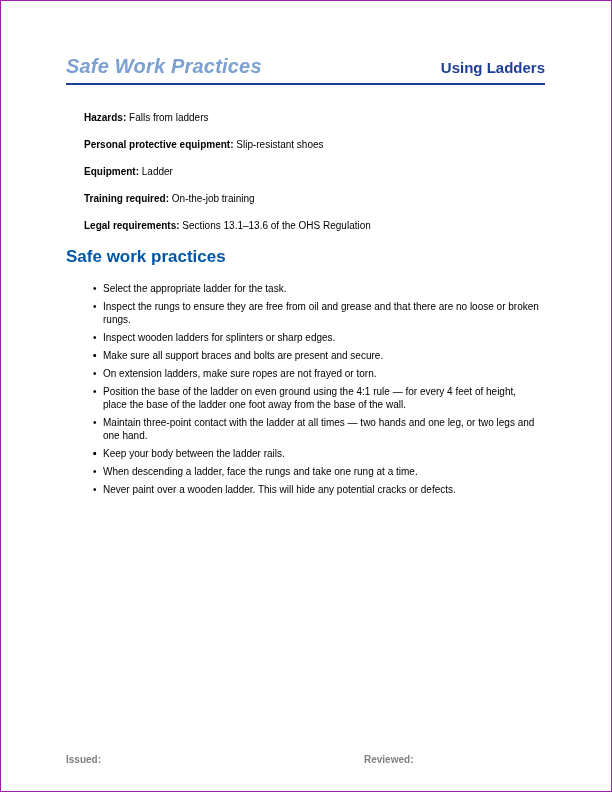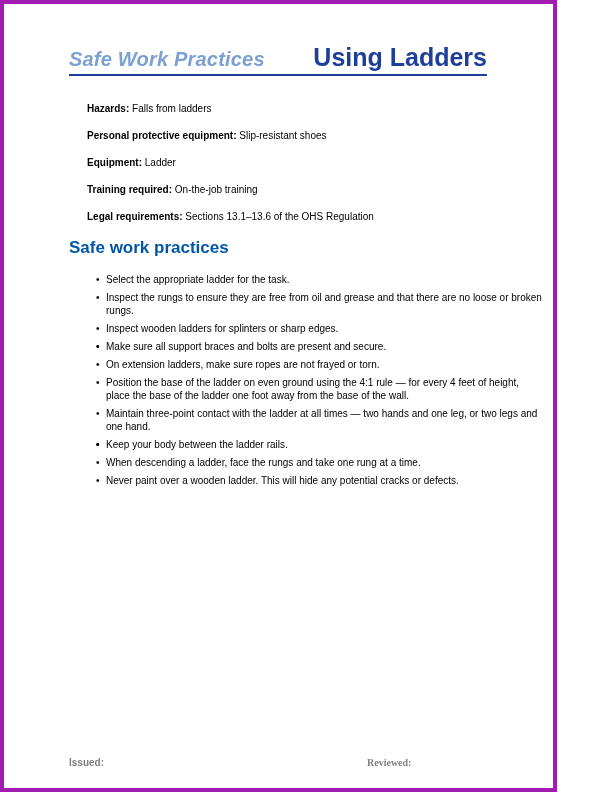--- a/index.html
+++ b/index.html
@@ -13,24 +13,24 @@
   html, body { width: 612px; height: 792px; }
   body {
     background: #ffffff;
     font-family: "Liberation Sans", sans-serif;
     color: var(--body-text);
     position: relative;
   }
   .page {
     position: absolute;
     inset: 0;
-    width: 557px;
+    width: 612px;
     height: 792px;
-    padding: 0 66px 0 65px;
-    border: 4px solid #a21caf;
+    padding: 12px 66px 0 65px;
+    border: 1px solid #a21caf;
     background: #ffffff;
     overflow: hidden;
   }
   
   .hdr {
     margin-top: 42px;
     display: flex;
     justify-content: space-between;
     align-items: baseline;
     line-height: 22px;
@@ -38,21 +38,21 @@
     border-bottom: 2px solid var(--navy);
   }
   .hdr-left {
     font-size: 20px;
     font-weight: bold;
     font-style: italic;
     color: var(--series-blue);
     letter-spacing: 0.2px;
   }
   .hdr-right {
-    font-size: 25px;
+    font-size: 15px;
     font-weight: bold;
     color: var(--navy);
   }
   
   .meta { margin-top: 26px; }
   .meta-row {
     font-size: 10px;
     line-height: 13px;
     margin-bottom: 14px;
   }
@@ -92,21 +92,20 @@
     top: 752px;
     font-size: 10px;
     line-height: 13px;
     font-weight: bold;
     color: var(--footer-gray);
   }
   .ftr .reviewed {
     position: absolute;
     left: 298px;
     top: 0;
-    font-family: Liberation Serif, serif;
   }
 </style>
 </head>
 <body>
 
 <div class="page">
 
   <header class="hdr">
     <span class="hdr-left">Safe Work Practices</span>
     <span class="hdr-right">Using Ladders</span>

